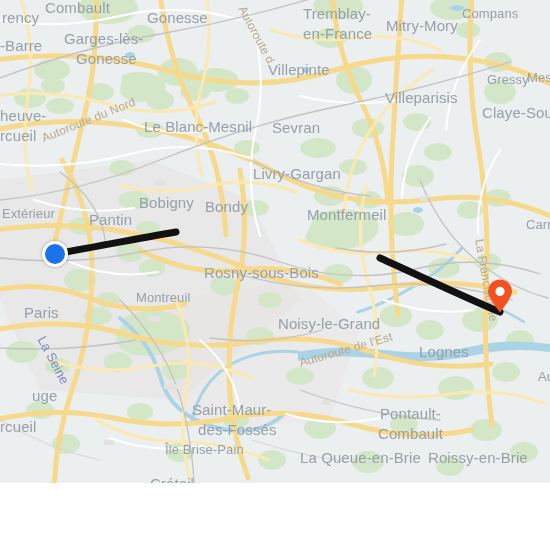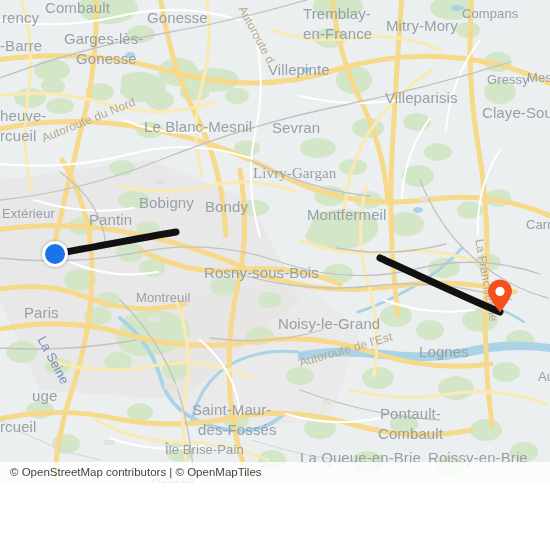--- a/index.html
+++ b/index.html
@@ -261,21 +261,21 @@
         <div class="lbl mid" style="left: 76px; top: 51px; transform-origin: left top;">Gonesse</div>
         <div class="lbl mid" style="left: 268px; top: 62px; transform-origin: left top;">Villepinte</div>
         <div class="lbl mid" style="left: 385px; top: 90px; transform-origin: left top;">Villeparisis</div>
         <div class="lbl sm" style="left: 487px; top: 73px; transform-origin: left top;">Gressy</div>
         <div class="lbl sm" style="left: 527px; top: 71px; transform-origin: left top;">Mess</div>
         <div class="lbl mid" style="left: 482px; top: 105px; transform-origin: left top;">Claye-Souil</div>
         <div class="lbl mid" style="left: 144px; top: 119px; transform-origin: left top;">Le Blanc-Mesnil</div>
         <div class="lbl mid" style="left: 272px; top: 120px; transform-origin: left top;">Sevran</div>
         <div class="lbl road" style="left: 40px; top: 133px; transform: rotate(-22deg); transform-origin: left top;">Autoroute du Nord</div>
         <div class="lbl road" style="left: 247px; top: 4px; transform: rotate(62deg); transform-origin: left top;">Autoroute d</div>
-        <div class="lbl mid" style="left: 253px; top: 166px; transform-origin: left top; font-family: Liberation Serif, serif;">Livry-Gargan</div>
+        <div class="lbl mid" style="left: 253px; top: 166px; transform-origin: left top;">Livry-Gargan</div>
         <div class="lbl mid" style="left: 0px; top: 108px; transform-origin: left top;">heuve-</div>
         <div class="lbl mid" style="left: 0px; top: 128px; transform-origin: left top;">rcueil</div>
         <div class="lbl mid" style="left: 139px; top: 195px; transform-origin: left top;">Bobigny</div>
         <div class="lbl mid" style="left: 205px; top: 199px; transform-origin: left top;">Bondy</div>
         <div class="lbl mid" style="left: 307px; top: 207px; transform-origin: left top;">Montfermeil</div>
         <div class="lbl sm" style="left: 2px; top: 207px; transform-origin: left top;">Extérieur</div>
         <div class="lbl mid" style="left: 89px; top: 212px; transform-origin: left top;">Pantin</div>
         <div class="lbl sm" style="left: 526px; top: 218px; transform-origin: left top;">Carne</div>
         <div class="lbl road" style="left: 485px; top: 238px; transform: rotate(80deg); transform-origin: left top;">La Francilienne</div>
         <div class="lbl mid" style="left: 204px; top: 265px; transform-origin: left top;">Rosny-sous-Bois</div>
@@ -304,21 +304,20 @@
     </svg>
 
     <div id="origin" style="left:42px;top:241px;"></div>
 
     <svg id="destPin" style="left:487px;top:279px;" viewBox="0 0 26 34">
       <path d="M13 33.5 C13 33.5 25 19 25 12.6 C25 5.9 19.6 0.5 13 0.5 C6.4 0.5 1 5.9 1 12.6 C1 19 13 33.5 13 33.5 Z" fill="#f4511e"></path>
       <circle cx="13" cy="12.4" r="4.6" fill="#ffffff"></circle>
     </svg>
 
 
-    <div id="attrib">© OpenStreetMap contributors | © OpenMapTiles</div>
   </div>
 
   <div id="footer">
     
     
   </div>
 
 </div>
 
 </body></html>

